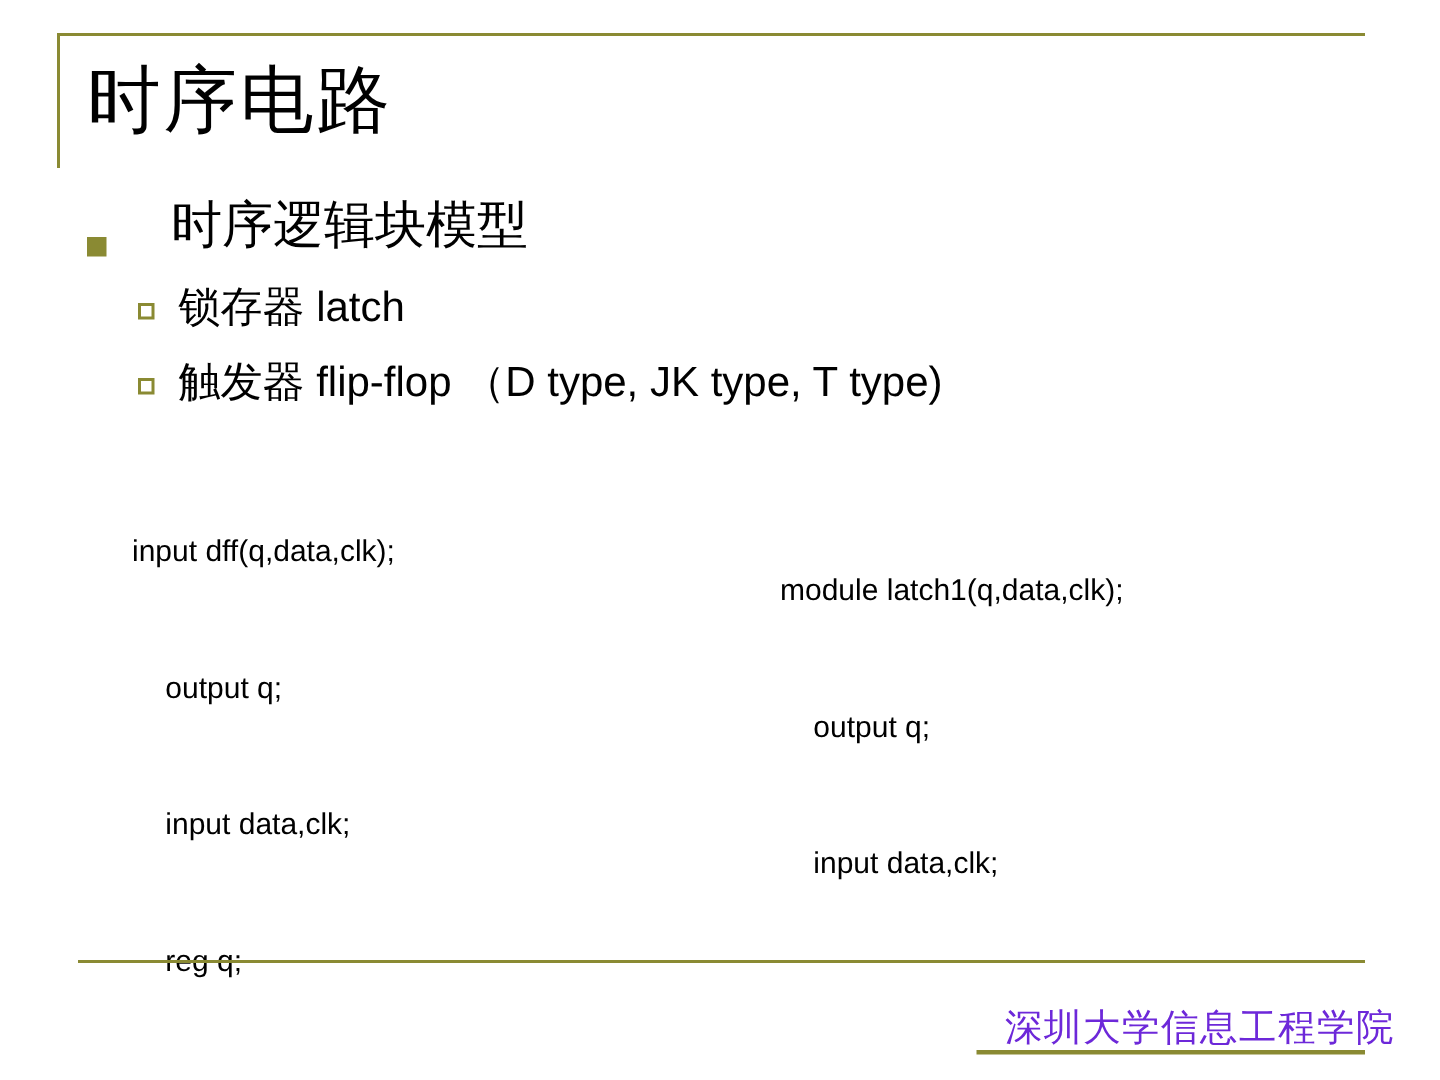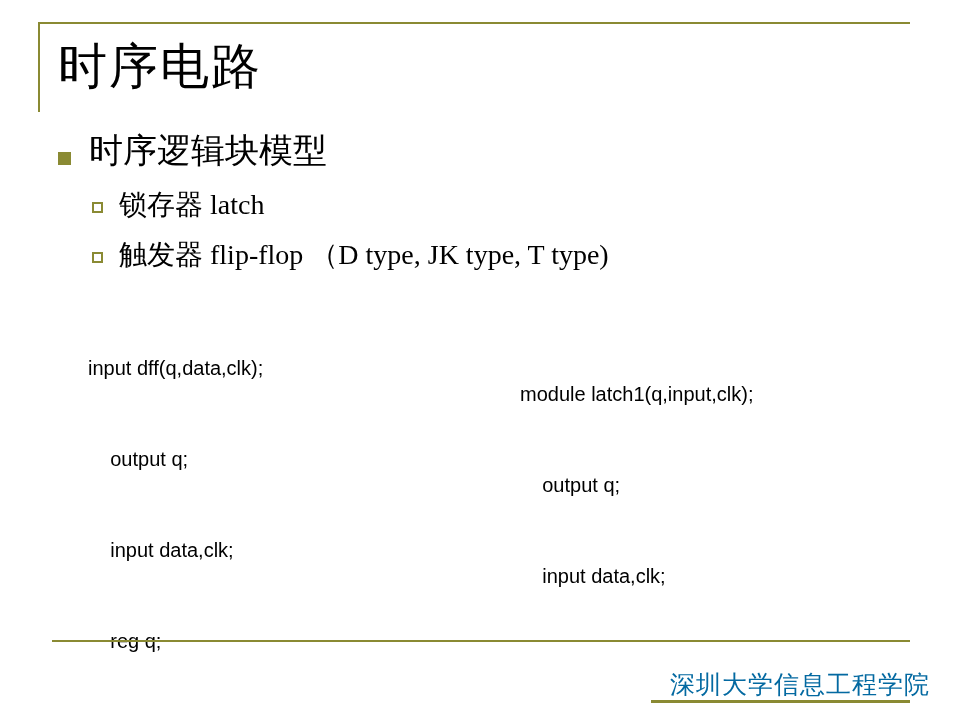--- a/index.html
+++ b/index.html
@@ -55,21 +55,22 @@
     font-family: "DejaVu Serif", "Liberation Serif", serif;
     font-weight: normal;
     letter-spacing: 2px;
     white-space: nowrap;
   }
   .bullet-l1 {
     position: absolute;
     left: 58px;
     top: 130px;
     display: flex;
-    align-items: center;
+    align-items: flex-end;
+    gap: 25px;
   }
   .bullet-l1 .marker {
     width: 13px;
     height: 13px;
     background: #8a8a33;
     margin-top: 16px;
     margin-right: 18px;
     flex: 0 0 auto;
   }
   .bullet-l1 .text {
@@ -97,21 +98,21 @@
     flex: 0 0 auto;
     box-sizing: border-box;
   }
   .bullet-l2 .text {
     font-size: 28px;
     color: #000000;
     line-height: 1.2;
     white-space: nowrap;
   }
   .bullet-l2 .cn {
-    font-family: Liberation Serif, serif;
+    font-family: Liberation Sans, sans-serif;
   }
   .code-block {
     position: absolute;
     font-size: 20px;
     color: #000000;
     line-height: 1.52;
     white-space: pre;
   }
   .code-block .heading {
     font-family: "DejaVu Serif", "Liberation Serif", serif;
@@ -128,21 +129,21 @@
   .footer {
     position: absolute;
     left: 0;
     top: 668px;
     width: 960px;
     text-align: right;
     padding-right: 30px;
     box-sizing: border-box;
     font-family: "DejaVu Serif", "Liberation Serif", serif;
     font-size: 25px;
-    color: #0369a1;
+    color: #6d28d9;
     letter-spacing: 1px;
   }
   .footer-underline {
     position: absolute;
     left: 651px;
     top: 700px;
     width: 259px;
     height: 3px;
     background: #8a8a33;
   }
@@ -178,21 +179,21 @@
     <div>    input data,clk;</div>
     <div>    reg q;</div>
     
     
     
     
     
   </div>
 
   <div class="code-block code-right">
-    <div>module latch1(q,input,clk);</div>
+    <div>module latch1(q,data,clk);</div>
     <div>    output q;</div>
     <div>    input data,clk;</div>
     
     
   </div>
 
   <div class="bottom-rule"></div>
 
   <div class="footer">深圳大学信息工程学院</div>
   <div class="footer-underline"></div>

